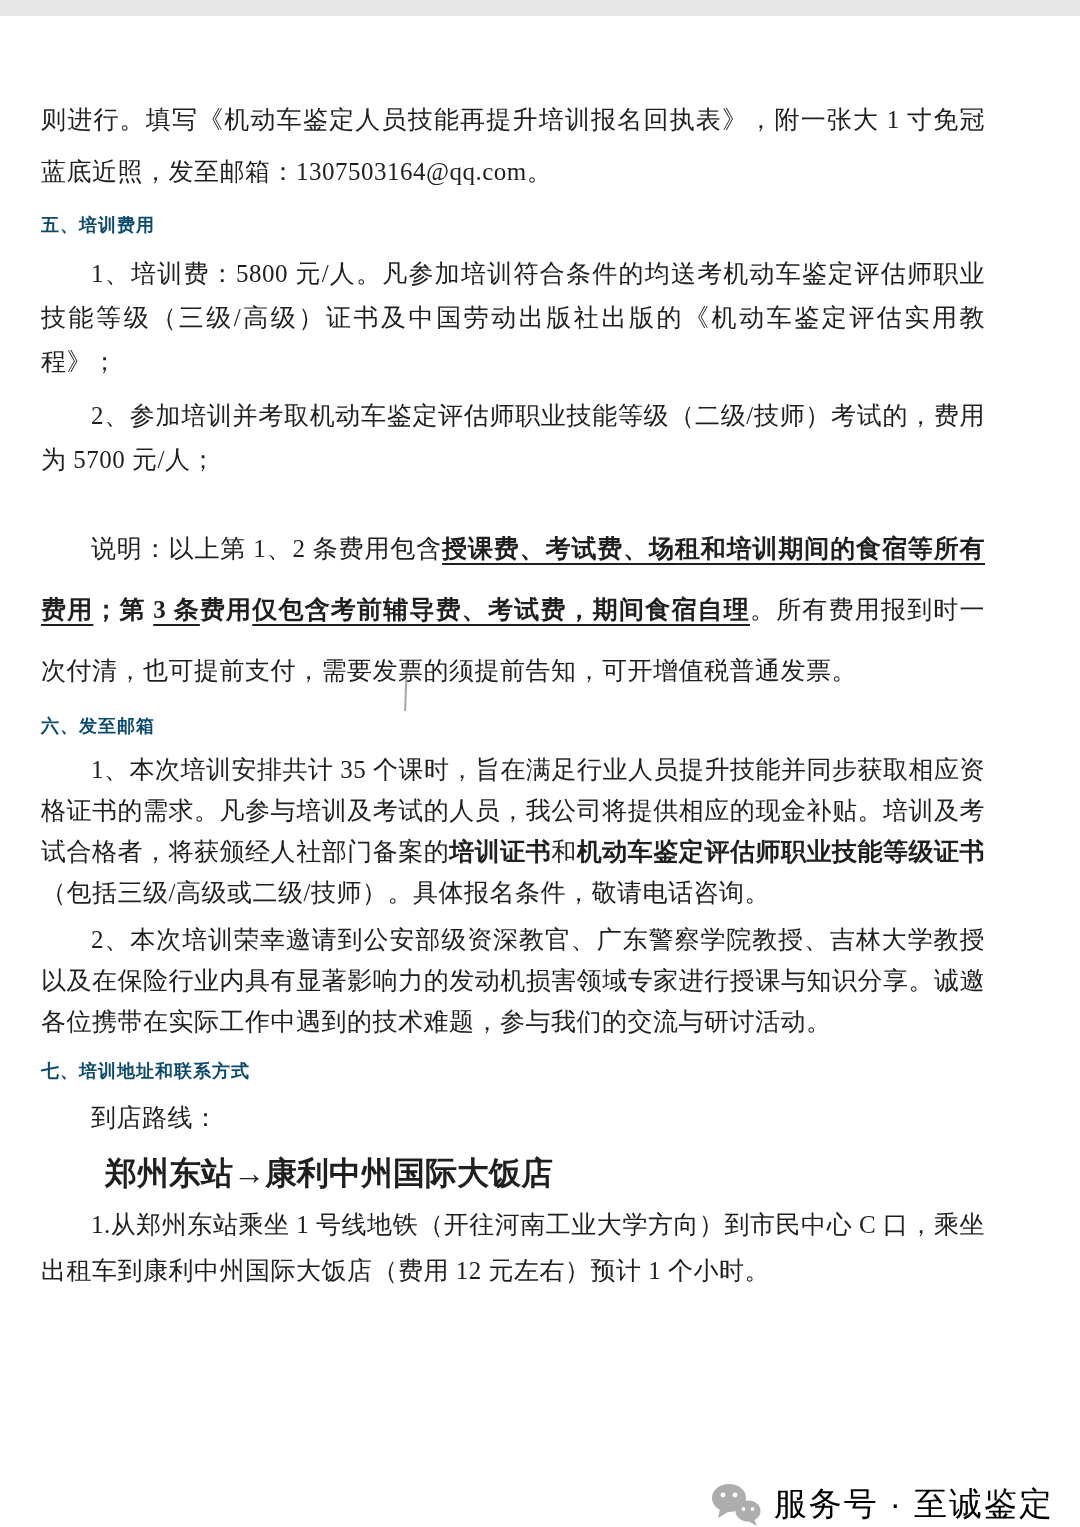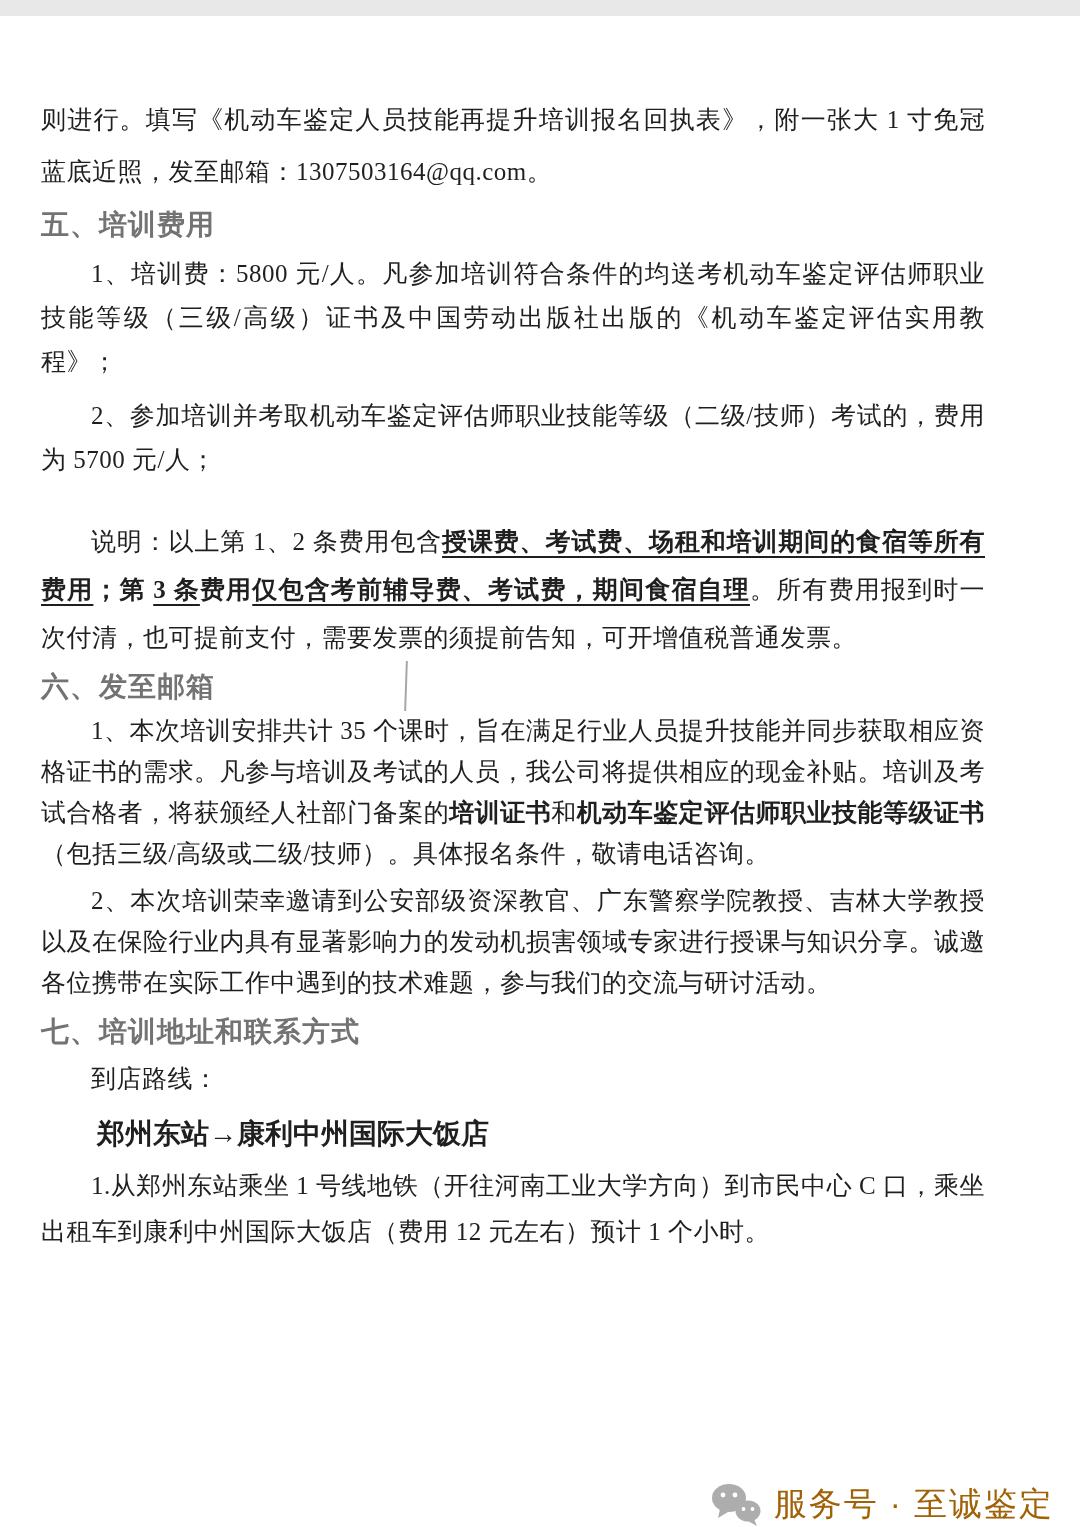--- a/index.html
+++ b/index.html
@@ -17,36 +17,36 @@
   p{margin:0;}
   .body{
     font-size:25px;
     text-align:justify;
     letter-spacing:0.5px;
   }
   .indent{text-indent:2em;}
   .heading{
     font-family:"Liberation Sans","DejaVu Sans",sans-serif;
     font-weight:700;
-    font-size:28px;
-    color:#737373;
+    font-size:18px;
+    color:#0c4a6e;
     letter-spacing:1px;
   }
   .p-cont{line-height:52px;margin-bottom:6px;}
   .heading-5{margin:10px 0 6px;line-height:34px;}
   .fee-item{line-height:44px;margin:10px 0;}
-  .note{line-height:48px;margin-top:36px;font-family:Liberation Serif, serif;}
+  .note{line-height:61px;margin-top:36px;font-family:Liberation Serif, serif;}
   .heading-6{margin:8px 0 6px;line-height:34px;}
   .sec6-item{line-height:41px;margin:6px 0;}
   .heading-7{margin:12px 0 8px;line-height:34px;}
   .addr-line{line-height:44px;margin:6px 0;}
   .route-title{
     font-family:"Liberation Sans","DejaVu Sans",sans-serif;
     font-weight:700;
-    font-size:28px;
+    font-size:32px;
     line-height:38px;
     margin:14px 0 10px;
     text-indent:2em;
   }
   .route-detail{line-height:46px;margin:6px 0;}
   .b{font-weight:700;}
   .bu{
     font-weight:700;
     text-decoration:underline;
     text-decoration-thickness:2px;
@@ -59,21 +59,21 @@
     width:2px;height:50px;
     background:rgba(60,60,60,0.45);
     transform:rotate(2deg);
   }
   .watermark{
     position:absolute;
     right:26px;bottom:16px;
     display:flex;align-items:center;gap:12px;
     font-family:"Liberation Sans","DejaVu Sans",sans-serif;
     font-size:33px;
-    color:#a16207;
+    color:#000000;
     letter-spacing:2px;
     white-space:nowrap;
   }
   .wx-icon{display:inline-block;width:52px;height:44px;}
 </style>
 </head>
 <body>
 
 <div class="page">
 

